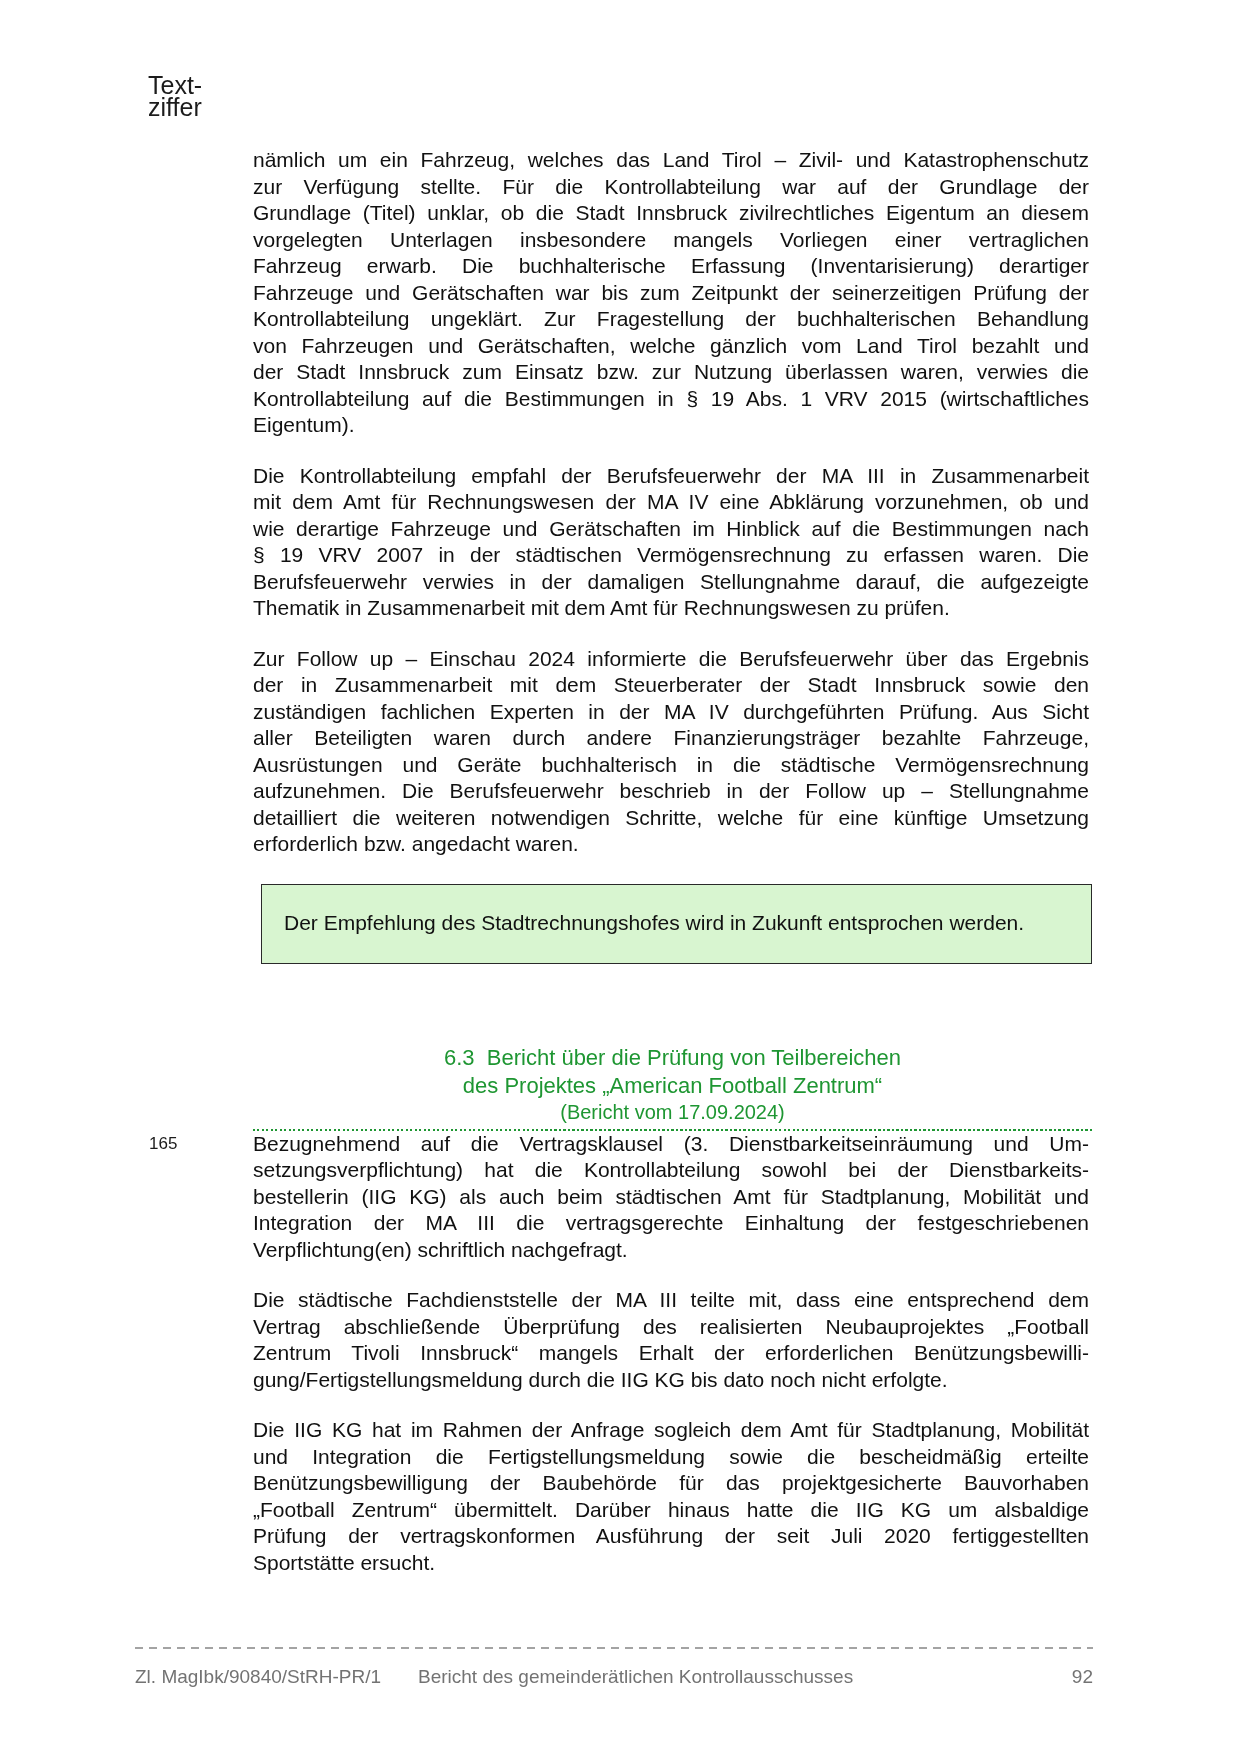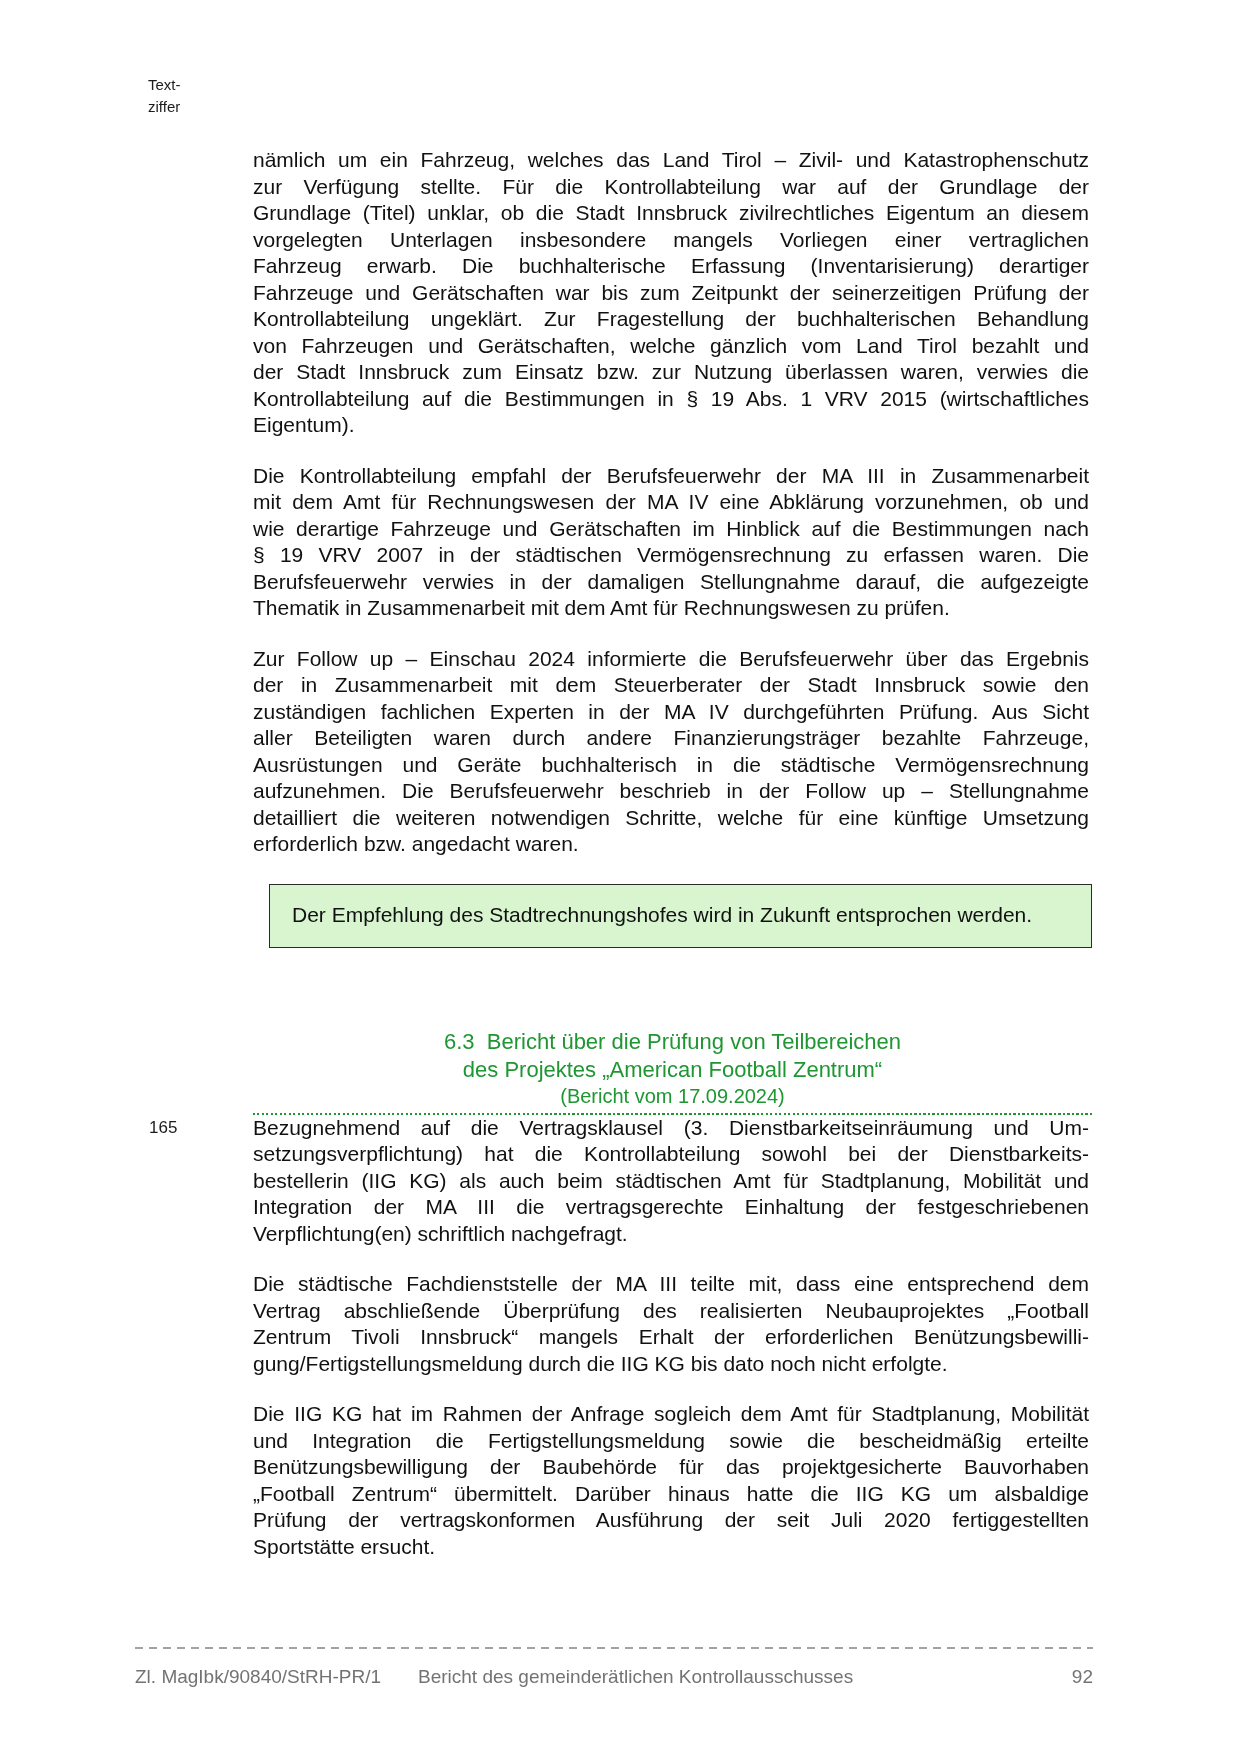--- a/index.html
+++ b/index.html
@@ -7,21 +7,21 @@
     position:relative;
     width:1241px;height:1754px;
     background:#ffffff;
     font-family:"Liberation Sans", sans-serif;
     color:#111111;
     overflow:hidden;
   }
   
   .margin-label{
     position:absolute;left:148px;top:74px;
-    font-size:15px;line-height:22px;color:#1c1c1c;
+    font-size:25px;line-height:22px;color:#1c1c1c;
   }
   
   .content{
     position:absolute;left:253px;top:147px;width:839px;
   }
   .para{
     position:relative;
     margin:0 3px 24px 0;
     font-size:21px;line-height:26.5px;
   }
@@ -32,26 +32,26 @@
   }
   .jline::after{content:"";display:inline-block;width:100%;height:0;vertical-align:top;}
   .jline.last{text-align:left;text-align-last:left;}
   .jline.last::after{content:none;}
   .tz-num{
     position:absolute;left:-104px;top:0;
     font-size:17px;line-height:26.5px;color:#1c1c1c;
   }
   
   .rec-box{
-    margin:26px 0 0 16px;
+    margin:26px 0 0 8px;
     border:1px solid var(--box-border,#2a2a2a);
     background:var(--box-bg,#d8f5d0);
     height:62px;
     display:flex;align-items:center;
-    padding:0 22px;
+    padding:8px 22px;
     box-sizing:content-box;
   }
   .rec-text{font-size:21px;line-height:26.5px;color:#111;}
   
   .sec-heading{
     margin-top:80px;
     text-align:center;
     color:var(--green,#1e9632);
   }
   .h-line{font-size:22px;line-height:28px;}

